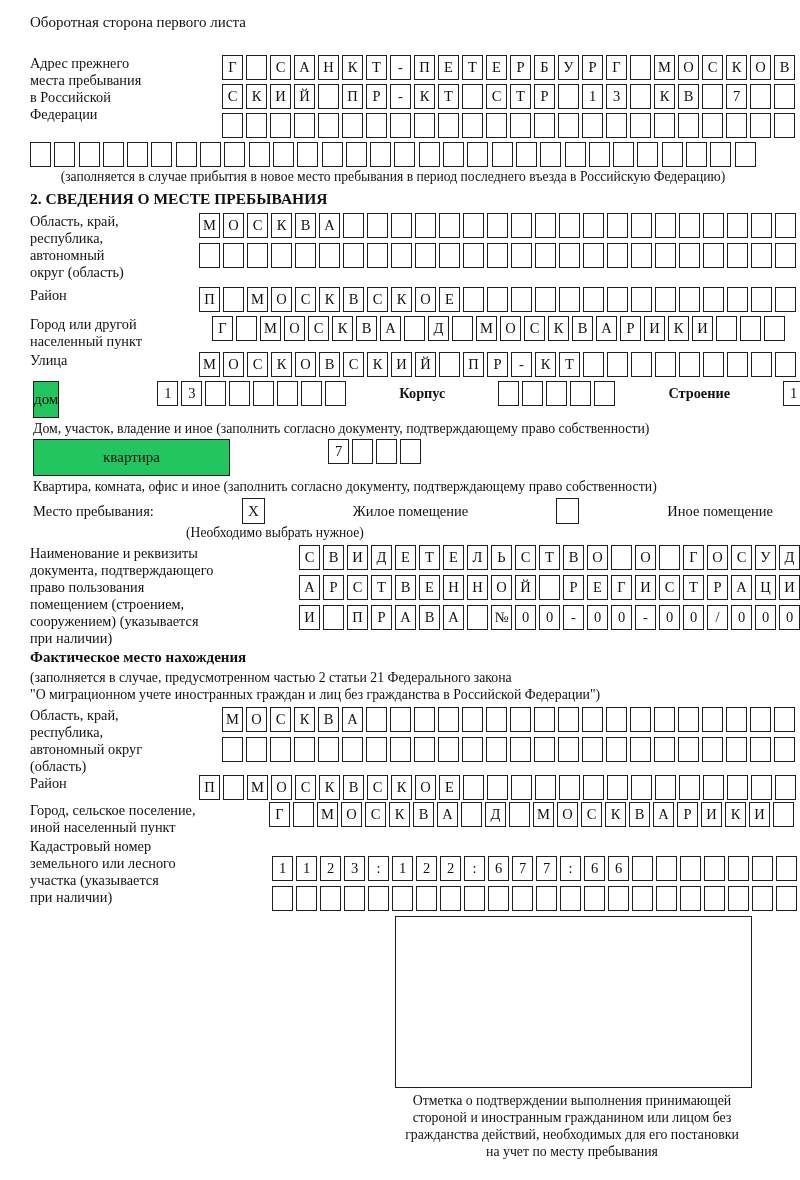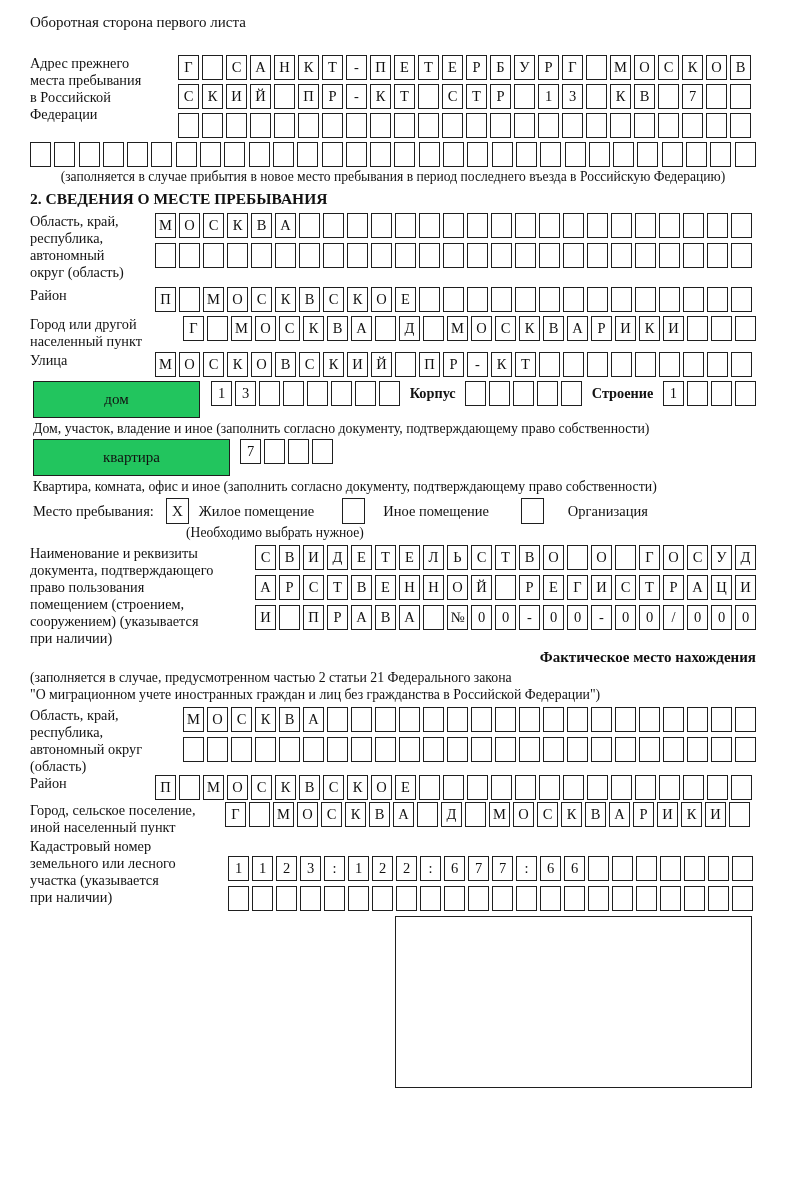--- a/index.html
+++ b/index.html
@@ -2,35 +2,35 @@
 <html><head>
 <meta charset="utf-8">
 <style>
   html,body{margin:0;padding:0;}
   body{
     width:800px;height:1180px;overflow:hidden;background:#ffffff;color:#111;
     font-family:"Liberation Serif", serif;
   }
   .page{padding:14px 44px 0 30px;box-sizing:border-box;width:800px;}
   .header-note{text-align:left;font-size:15px;padding-right:14px;margin-bottom:24px;}
-  .row{display:flex;align-items:flex-start;}
+  .row{display:flex;align-items:flex-start;gap:44px;}
   .lbl{font-size:14.3px;line-height:17px;white-space:pre-line;flex:0 0 auto;}
   .cells{display:flex;gap:3px;flex-wrap:nowrap;}
   .cells-col{display:flex;flex-direction:column;gap:5px;}
   .cell{
     flex:0 0 21px;width:21px;height:25px;box-sizing:border-box;
     border:1.6px solid #1f1f1f;display:flex;align-items:center;justify-content:center;
     font-size:14.5px;line-height:1;background:#fff;
   }
   .w148{width:148px;} .w125{width:125px;} .w138{width:138px;} .w225{width:225px;}
   .w195{width:195px;} .w198{width:198px;}
   .note-center{text-align:center;font-size:13.6px;margin-top:2px;}
   .note-left{font-size:13.8px;margin-top:3px;margin-left:3px;}
   .sec-title{text-align:left;font-weight:bold;font-size:15.5px;margin:5px 0 5px 0;}
-  .sub-title{text-align:right;font-weight:bold;font-size:15px;margin:2px 0 3px 0;}
+  .sub-title{text-align:left;font-weight:bold;font-size:15px;margin:2px 0 3px 0;}
   .subtitle-note{text-align:left;font-size:13.8px;line-height:17px;white-space:pre-line;margin-top:2px;}
   .mt4{margin-top:4px;justify-content:space-between;} .mt6{margin-top:6px;} .mt2{margin-top:2px;}
   .label-box{
     box-sizing:border-box;height:37px;border:1.6px solid #1f1f1f;
     display:flex;align-items:center;justify-content:center;font-size:15px;background:#22c55e;
   }
   .dom-box{width:167px;margin-left:3px;}
   .kv-box{width:197px;margin-left:3px;}
   .inline-lbl{font-size:14.3px;line-height:25px;margin:0 9px;white-space:nowrap;font-weight:bold;}
   .gap10{width:10px;flex:0 0 10px;}
@@ -652,14 +652,18 @@
           <span class="cell"></span>
           <span class="cell"></span>
           <span class="cell"></span>
           <span class="cell"></span>
           <span class="cell"></span>
         </div>
     </div>
   </div>
 
   <div class="stamp-box"></div>
+  <div class="stamp-caption">Отметка о подтверждении выполнения принимающей
+стороной и иностранным гражданином или лицом без
+гражданства действий, необходимых для его постановки
+на учет по месту пребывания</div>
 
 </div>
 
 </body></html>

